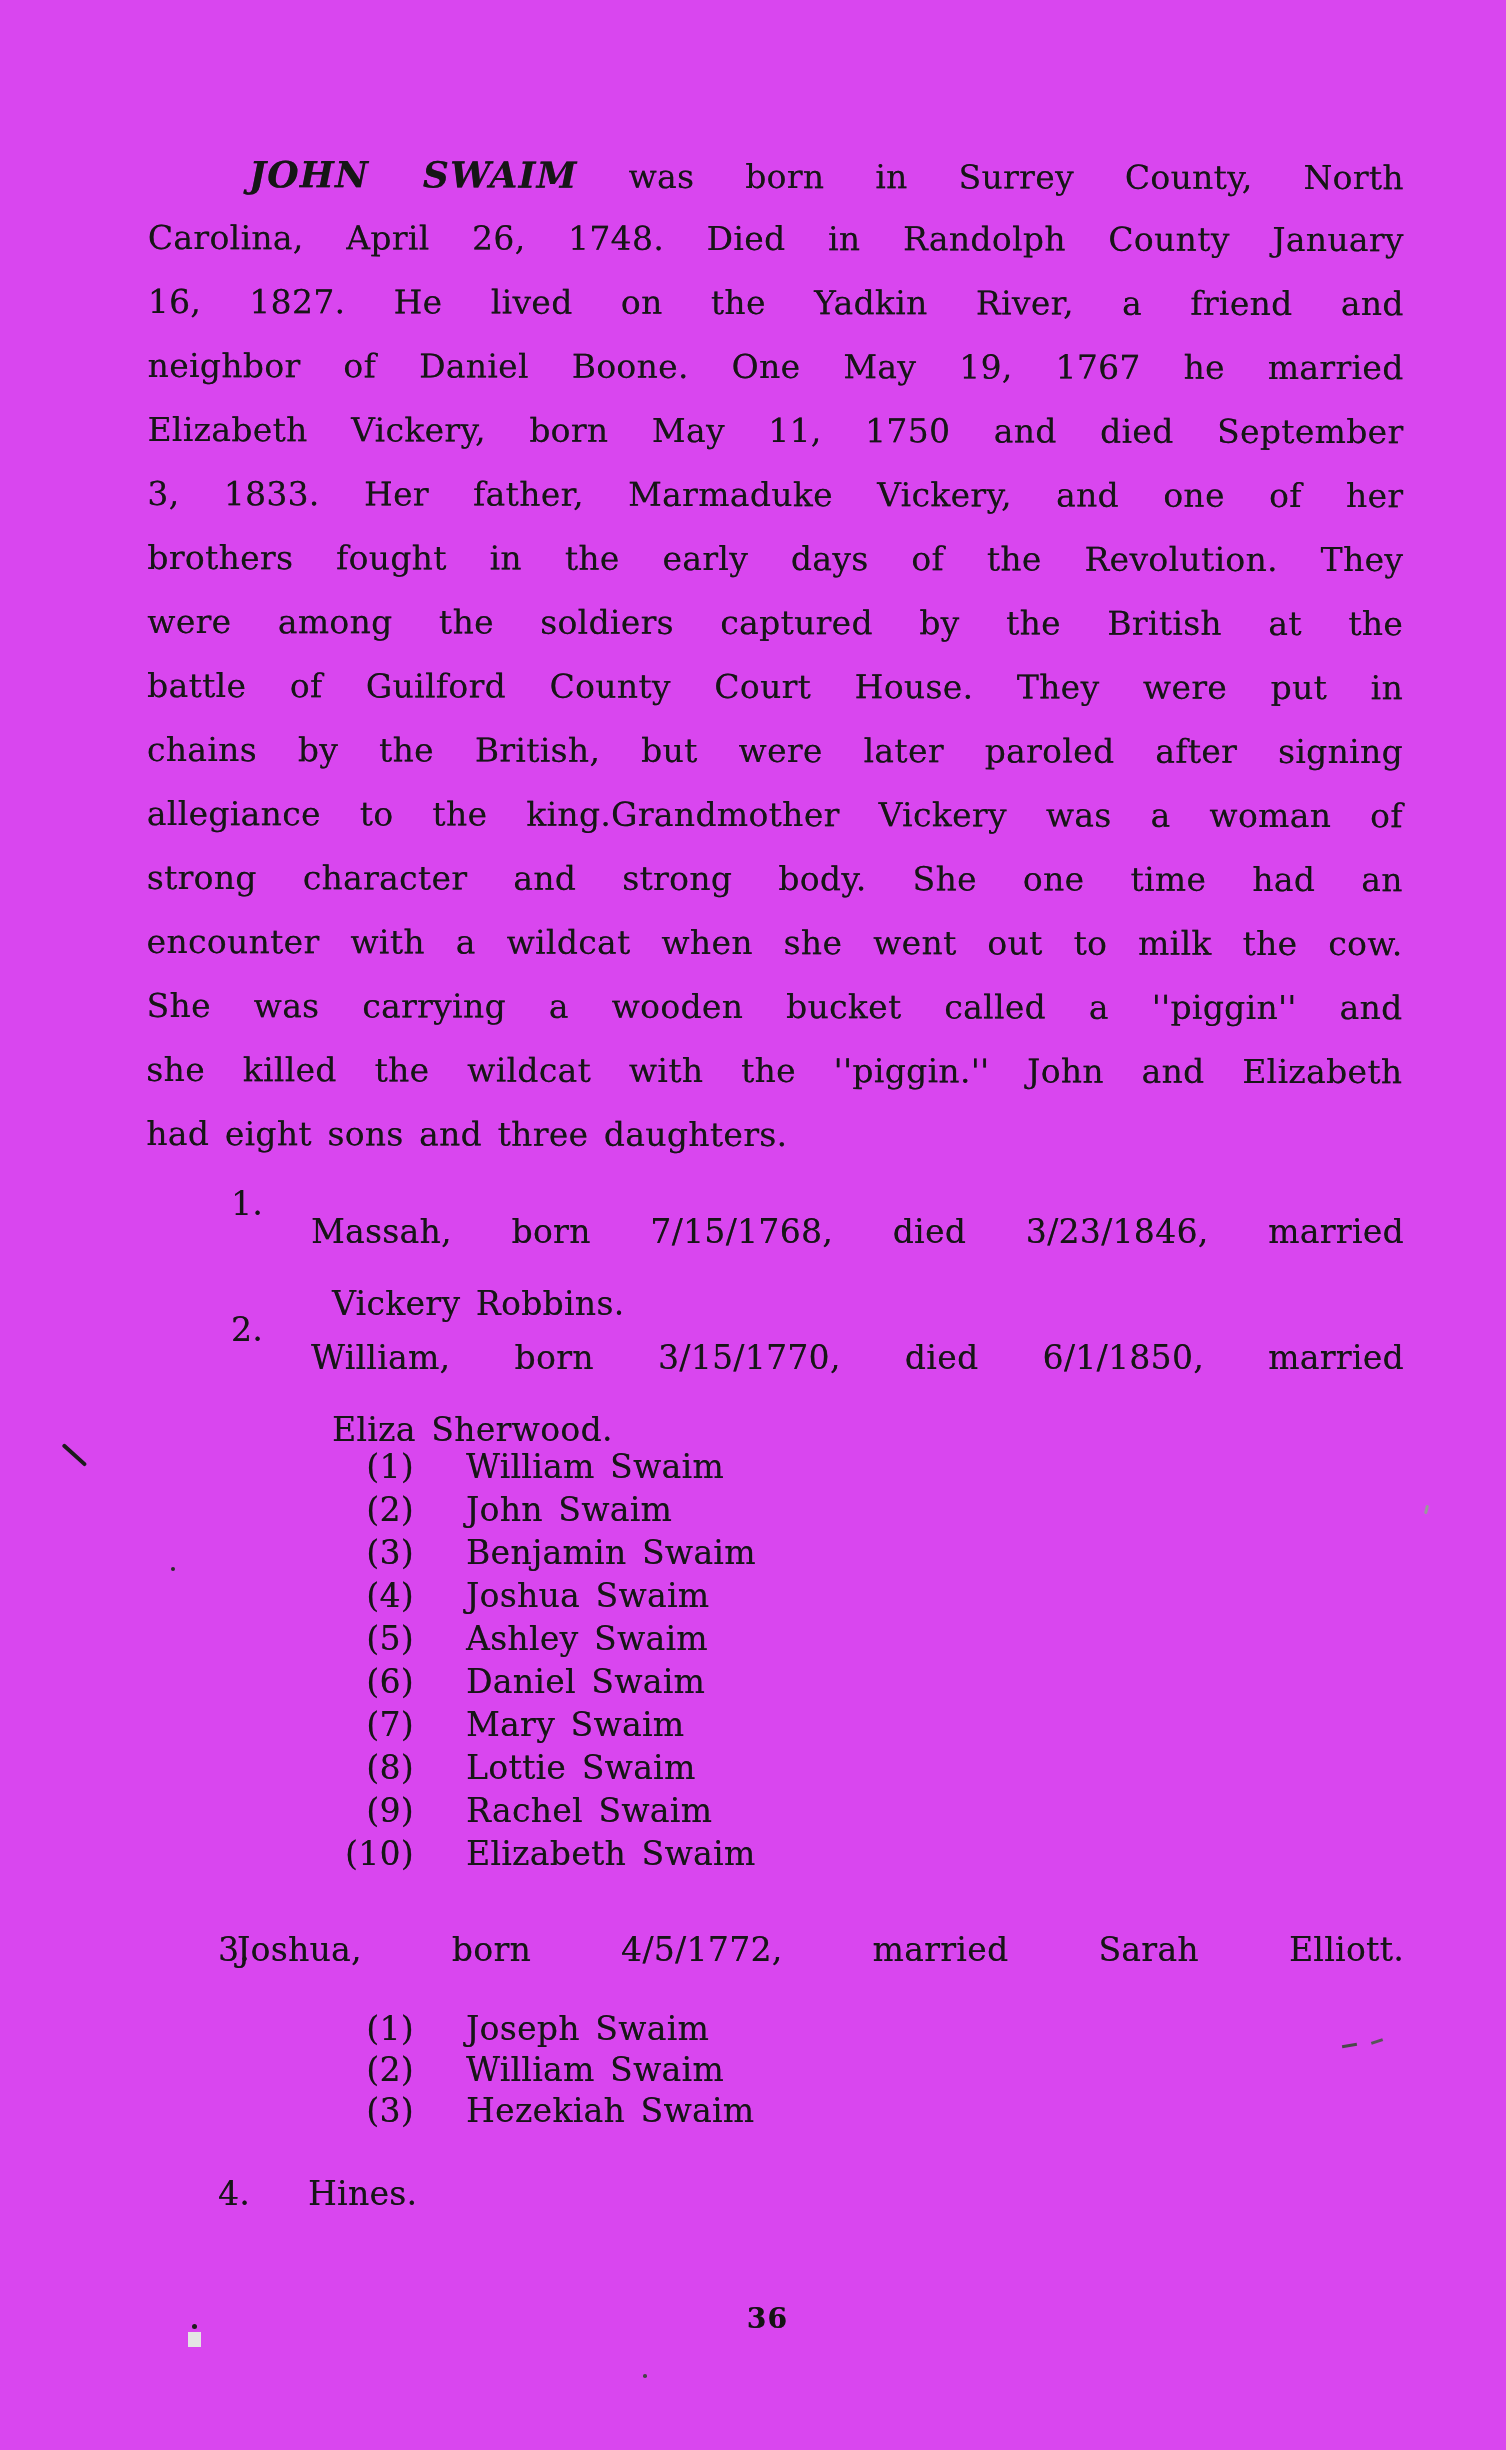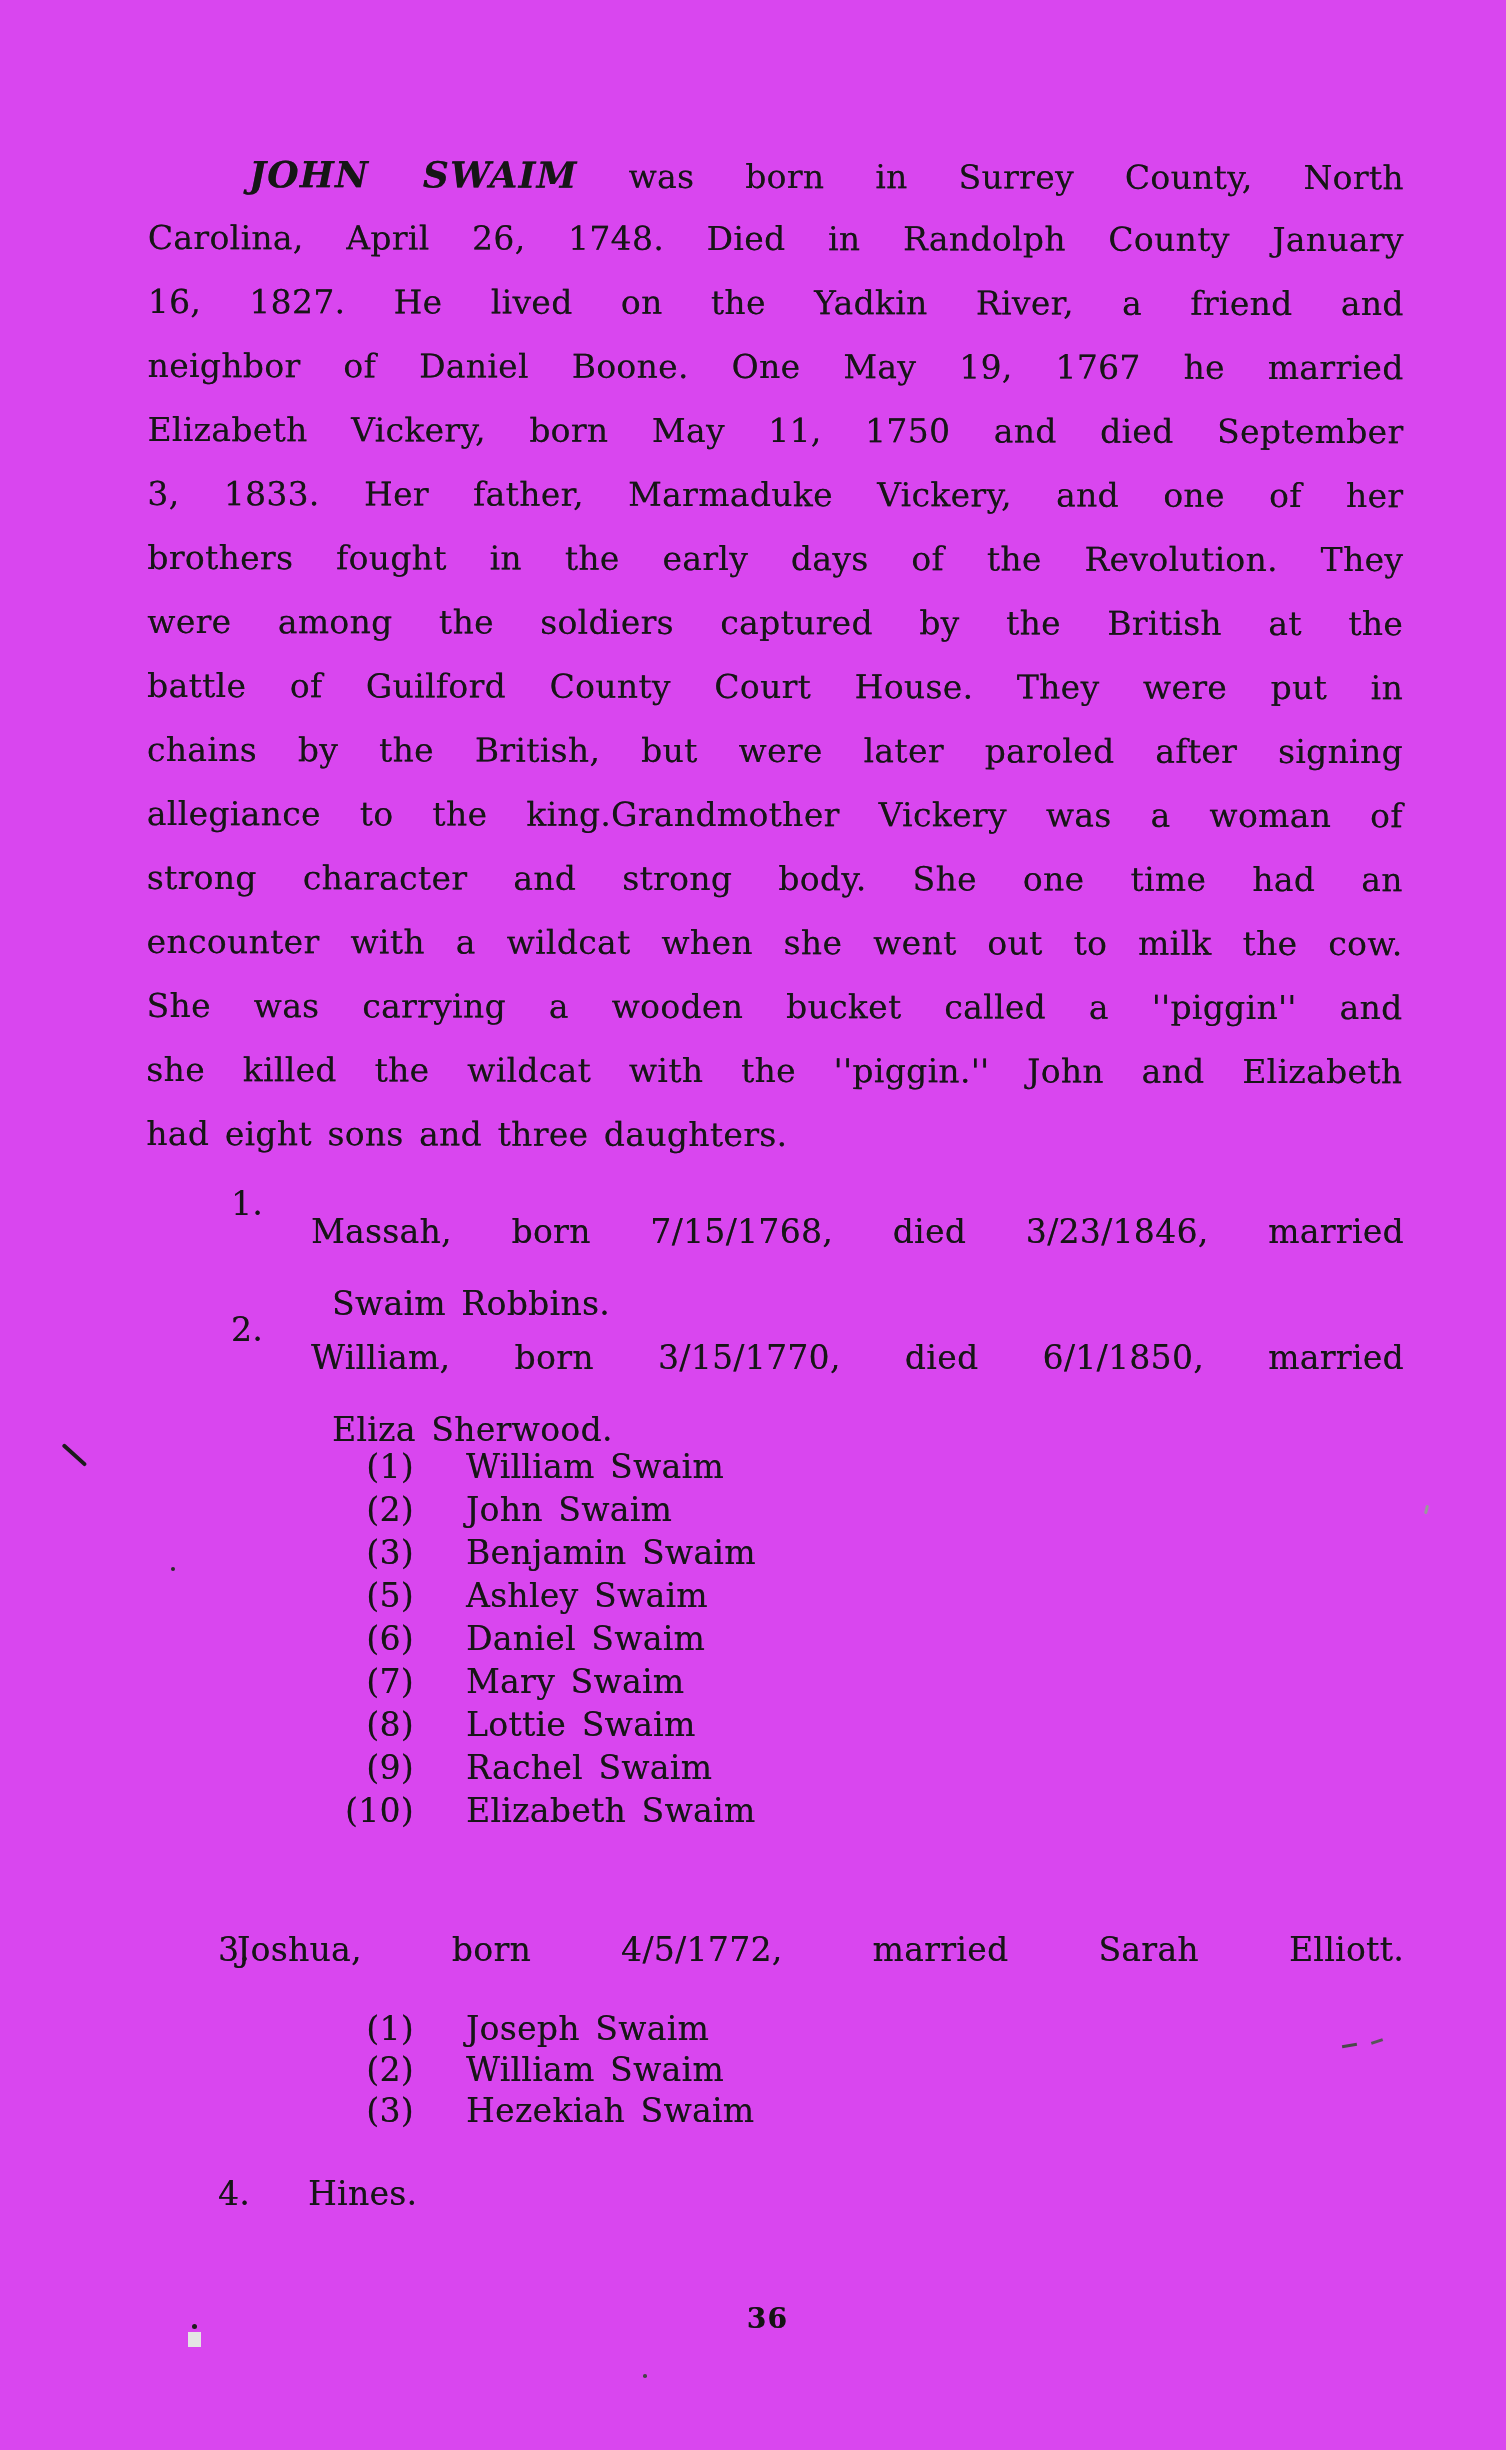--- a/index.html
+++ b/index.html
@@ -77,33 +77,34 @@
       <div class="pline">strong character and strong body. She one time had an</div>
       <div class="pline">encounter with a wildcat when she went out to milk the cow.</div>
       <div class="pline">She was carrying a wooden bucket called a ''piggin'' and</div>
       <div class="pline">she killed the wildcat with the ''piggin.'' John and Elizabeth</div>
       <div class="pline lastline">had eight sons and three daughters.</div>
     </div>
 
     <div class="item item12" id="item1">
       <span class="inum">1.</span>
       <div class="tline j">Massah, born 7/15/1768, died 3/23/1846, married</div>
-      <div class="tline wrap">Swaim Robbins.</div>
+      <div class="tline wrap">Vickery Robbins.</div>
     </div>
 
     <div class="item item12" id="item2">
       <span class="inum">2.</span>
       <div class="tline j">William, born 3/15/1770, died 6/1/1850, married</div>
       <div class="tline wrap">Eliza Sherwood.</div>
     </div>
 
     <div class="sublist" id="sub-william">
       <div class="srow"><span class="snum">(1)</span><span class="sname">William Swaim</span></div>
       <div class="srow"><span class="snum">(2)</span><span class="sname">John Swaim</span></div>
       <div class="srow"><span class="snum">(3)</span><span class="sname">Benjamin Swaim</span></div>
+      <div class="srow"><span class="snum">(4)</span><span class="sname">Joshua Swaim</span></div>
       <div class="srow"><span class="snum">(5)</span><span class="sname">Ashley Swaim</span></div>
       <div class="srow"><span class="snum">(6)</span><span class="sname">Daniel Swaim</span></div>
       <div class="srow"><span class="snum">(7)</span><span class="sname">Mary Swaim</span></div>
       <div class="srow"><span class="snum">(8)</span><span class="sname">Lottie Swaim</span></div>
       <div class="srow"><span class="snum">(9)</span><span class="sname">Rachel Swaim</span></div>
       <div class="srow"><span class="snum">(10)</span><span class="sname">Elizabeth Swaim</span></div>
     </div>
 
     <div class="item item34" id="item3">
       <span class="inum">3.</span>

